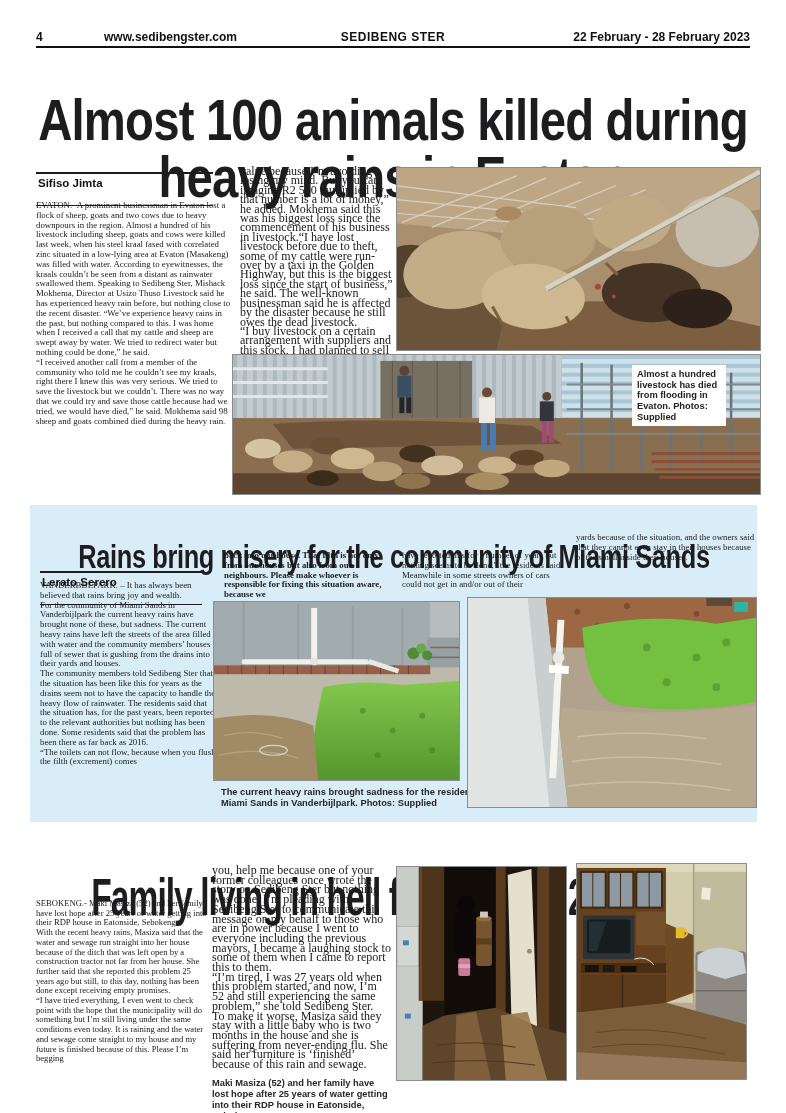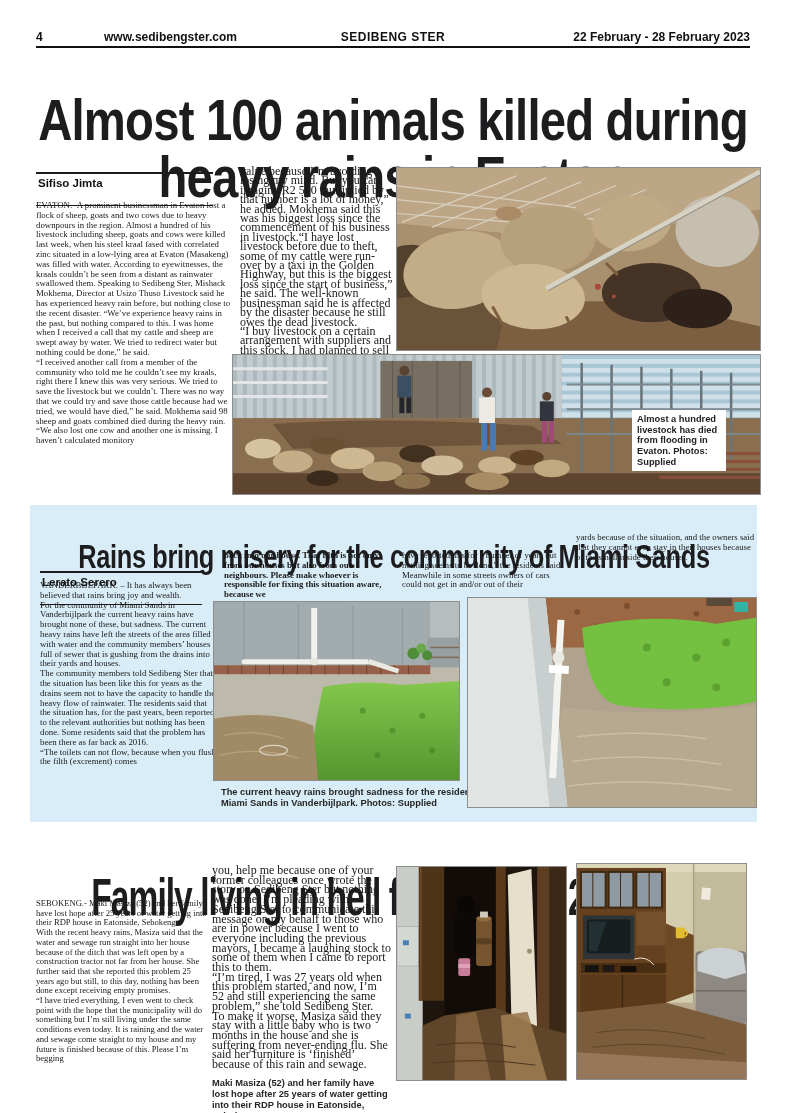--- a/index.html
+++ b/index.html
@@ -35,21 +35,21 @@
   .bt p { margin:0; }
 
   
   .cap { font:bold 9.3px/1.18 "Liberation Sans", sans-serif; color:#262626; }
   .cap-abs { position:absolute; }
 
   
   .photo { position:absolute; border:1px solid #8d8d8d; background:#b9a98f; overflow:hidden; }
   .photo svg { display:block; width:100%; height:100%; }
   .photo-overlay-cap { position:absolute; right:34px; top:10px; width:94px; background:#ffffff;
-                       padding:4px 5px; font:bold 9.3px/1.15 "Liberation Sans", sans-serif; color:#222;margin-top:45px; }
+                       padding:4px 5px; font:bold 9.3px/1.15 "Liberation Sans", sans-serif; color:#222; }
 
   
   .blue-box { position:absolute; left:30px; top:505px; width:727px; height:317px; background:#d9edf8; }
   .blue-box .byline { border-color:#15507a00; border-top:2px solid #1c1c1c; border-bottom:1.5px solid #1c1c1c;margin-top:20px; }
 </style>
 </head>
 <body>
 
 <div class="page">
 
@@ -59,21 +59,20 @@
   <div class="hdr hdr-date">22 February - 28 February 2023</div>
   <div class="hdr-rule"></div>
 
   <h1 class="h1">Almost 100 animals killed during heavy rains in Evaton</h1>
 
   <div class="byline" style="left:36px; top:172px; width:177px;">Sifiso Jimta</div>
 
   <div class="bt" style="left:36px; top:201px; width:197px;">
     <p>EVATON.- A prominent businessman in Evaton lost a flock of sheep, goats and two cows due to heavy downpours in the region. Almost a hundred of his livestock including sheep, goats and cows were killed last week, when his steel kraal fased with correlated zinc situated in a low-lying area at Evaton (Masakeng) was filled with water. According to eyewitnesses, the kraals couldn’t be seen from a distant as rainwater swallowed them. Speaking to Sedibeng Ster, Mishack Mokhema, Director at Usizo Thuso Livestock said he has experienced heavy rain before, but nothing close to the recent disaster. “We’ve experience heavy rains in the past, but nothing compared to this. I was home when I received a call that my cattle and sheep are swept away by water. We tried to redirect water but nothing could be done,” he said.</p>
     <p>“I received another call from a member of the community who told me he couldn’t see my kraals, right there I knew this was very serious. We tried to save the livestock but we couldn’t. There was no way that we could try and save those cattle because had we tried, we would have died,” he said. Mokhema said 98 sheep and goats combined died during the heavy rain.</p>
-    <p>“We also lost one cow and another one is missing. I haven’t calculated monitory</p>
   </div>
 
   <div class="bt" style="left:240px; top:167px; width:154px; font-size:12px; line-height:9.4px;">
     <p>value because I’m avoiding losing my mind. But you can imagine R2 500 multiplied by that number is a lot of money,” he added. Mokhema said this was his biggest loss since the commencement of his business in livestock.“I have lost livestock before due to theft, some of my cattle were run-over by a taxi in the Golden Highway, but this is the biggest loss since the start of business,” he said. The well-known businessman said he is affected by the disaster because he still owes the dead livestock.</p>
     <p>“I buy livestock on a certain arrangement with suppliers and this stock, I had planned to sell it over the weekend and settle the arrangement. This is the same stock that died. I am badly affected for this great loss,” he said.</p>
   </div>
 
   <div class="photo" style="left:396px; top:167px; width:365px; height:184px;" aria-label="Dead sheep and goats covered in mud against a wire fence">
     <svg viewBox="0 0 365 184" preserveAspectRatio="none">
       <rect width="365" height="184" fill="#a8906e"></rect>

